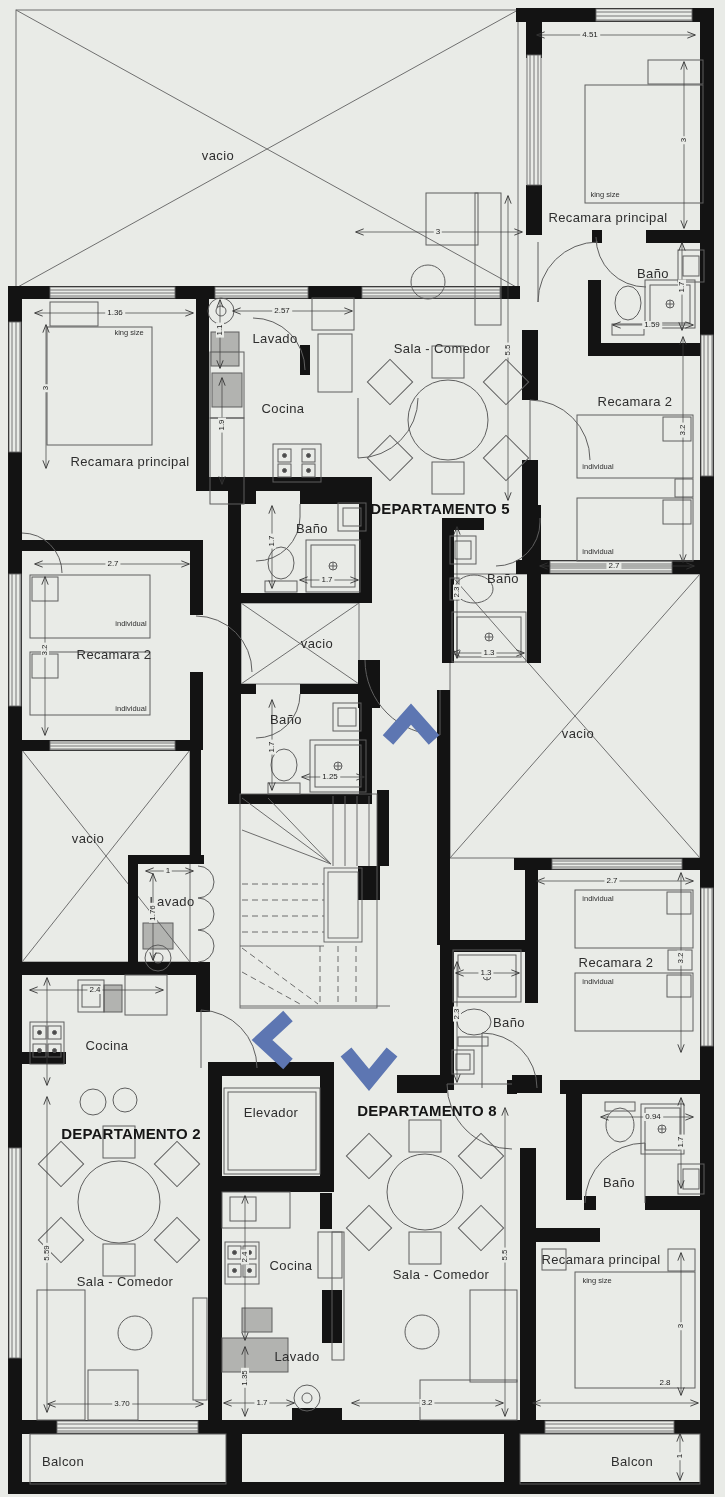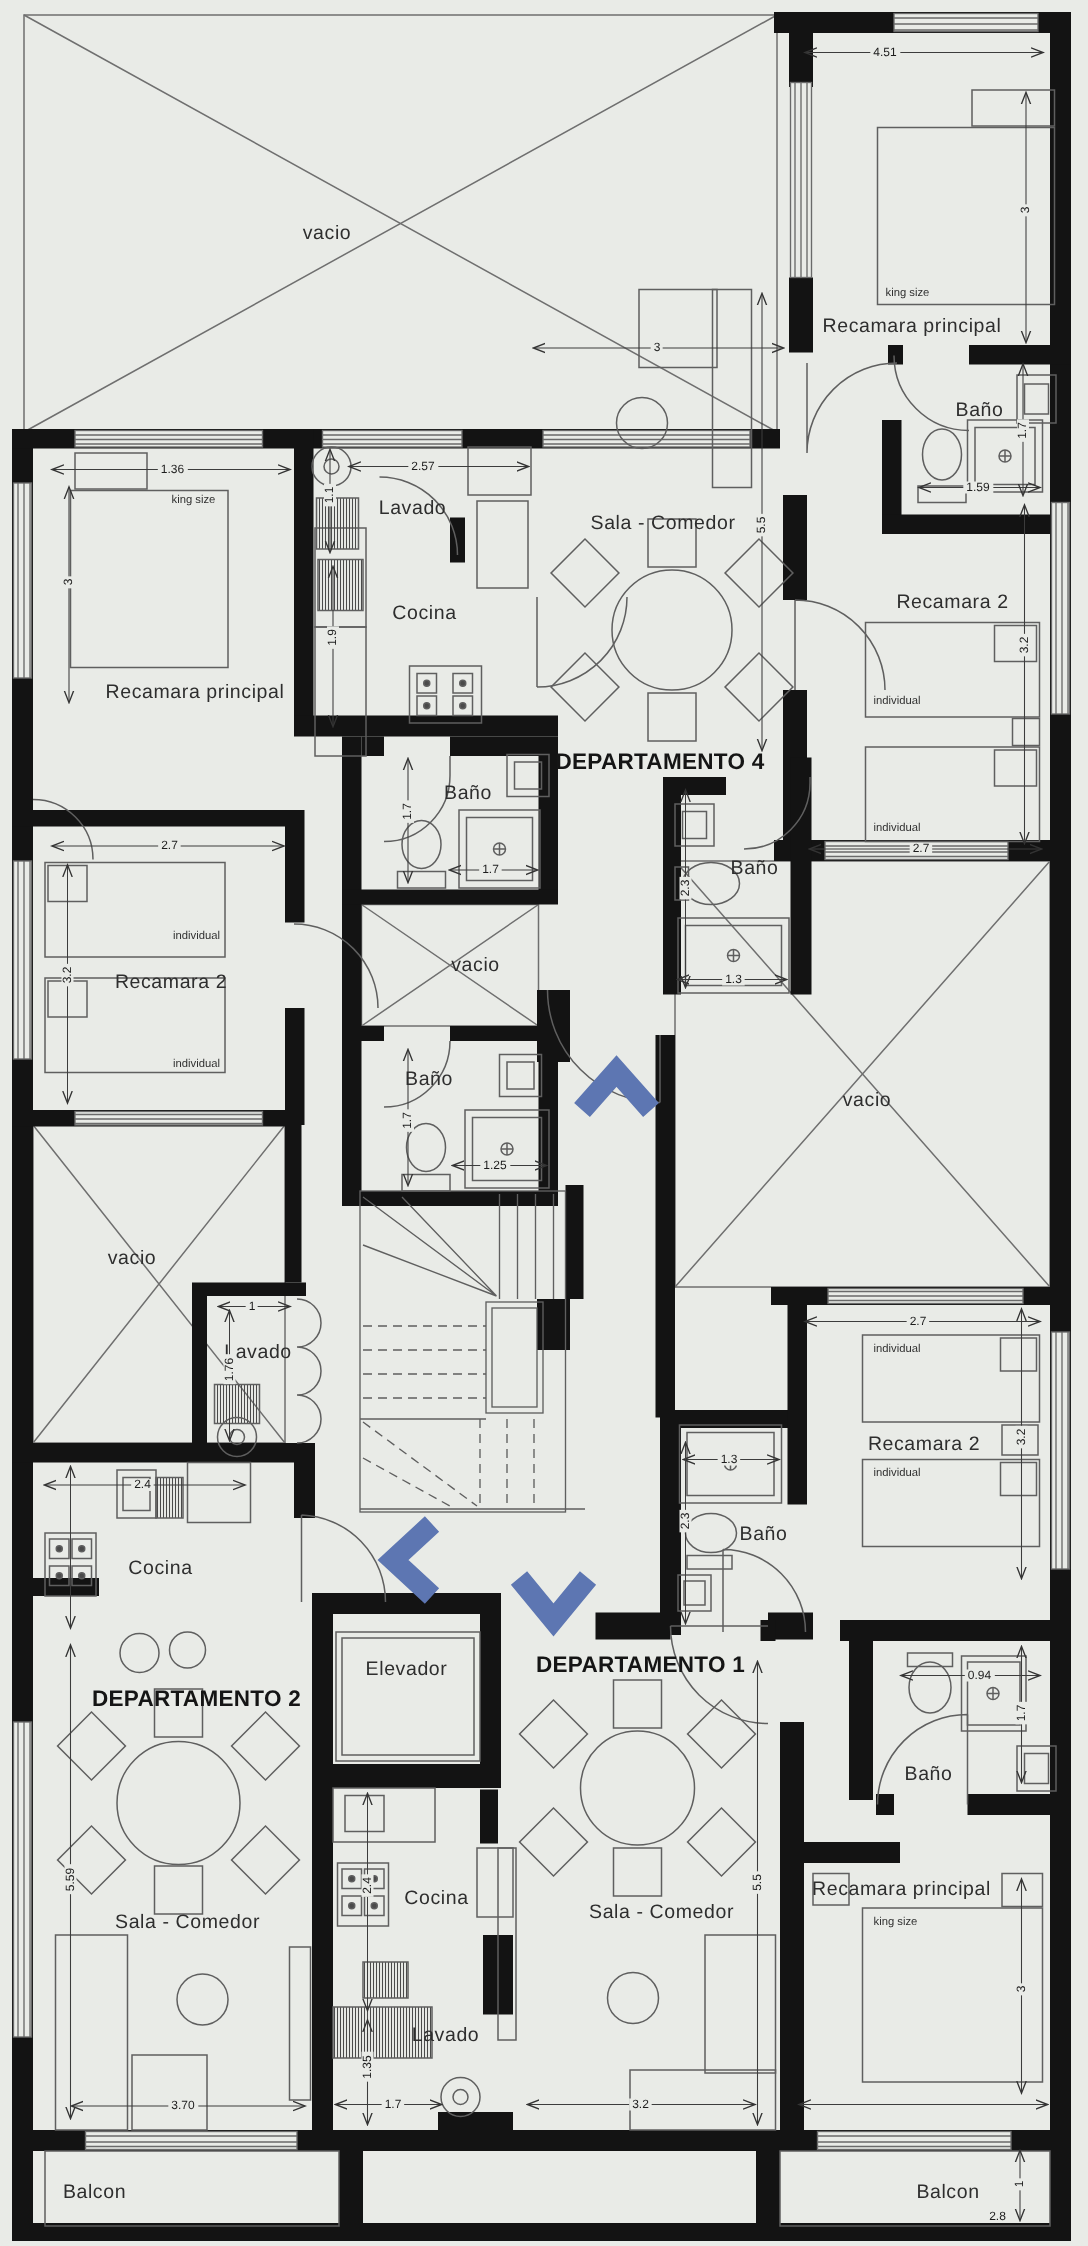--- a/index.html
+++ b/index.html
@@ -524,23 +524,23 @@
 <div class="lbl" style="left:291px;top:1265px">Cocina</div>
 
 <div class="lbl" style="left:442px;top:348px">Sala - Comedor</div>
 <div class="lbl" style="left:125px;top:1281px">Sala - Comedor</div>
 <div class="lbl" style="left:441px;top:1274px">Sala - Comedor</div>
 
 <div class="lbl" style="left:271px;top:1112px">Elevador</div>
 <div class="lbl" style="left:63px;top:1461px">Balcon</div>
 <div class="lbl" style="left:632px;top:1461px">Balcon</div>
 
-<div class="lbl big" style="left:440px;top:508px">DEPARTAMENTO 4</div>
+<div class="lbl big" style="left:440px;top:508px">DEPARTAMENTO 5</div>
 <div class="lbl big" style="left:131px;top:1133px">DEPARTAMENTO 2</div>
-<div class="lbl big" style="left:427px;top:1110px">DEPARTAMENTO 1</div>
+<div class="lbl big" style="left:427px;top:1110px">DEPARTAMENTO 8</div>
 
 <div class="lbl sm" style="left:605px;top:195px">king size</div>
 <div class="lbl sm" style="left:129px;top:333px">king size</div>
 <div class="lbl sm" style="left:597px;top:1281px">king size</div>
 <div class="lbl sm" style="left:598px;top:467px">individual</div>
 <div class="lbl sm" style="left:598px;top:552px">individual</div>
 <div class="lbl sm" style="left:131px;top:624px">individual</div>
 <div class="lbl sm" style="left:131px;top:709px">individual</div>
 <div class="lbl sm" style="left:598px;top:899px">individual</div>
 <div class="lbl sm" style="left:598px;top:982px">individual</div>
@@ -575,17 +575,17 @@
 <div class="dim" style="left:262px;top:1403px">1.7</div>
 <div class="dim v" style="left:245px;top:1378px">1.35</div>
 <div class="dim" style="left:427px;top:1403px">3.2</div>
 <div class="dim v" style="left:505px;top:1255px">5.5</div>
 <div class="dim" style="left:612px;top:881px">2.7</div>
 <div class="dim v" style="left:681px;top:958px">3.2</div>
 <div class="dim" style="left:486px;top:973px">1.3</div>
 <div class="dim v" style="left:457px;top:1014px">2.3</div>
 <div class="dim" style="left:653px;top:1117px">0.94</div>
 <div class="dim v" style="left:681px;top:1142px">1.7</div>
-<div class="dim" style="left:665px;top:1478px">2.8</div>
+<div class="dim" style="left:665px;top:1383px">2.8</div>
 <div class="dim v" style="left:681px;top:1326px">3</div>
 <div class="dim v" style="left:680px;top:1456px">1</div>
 
 </div>
 
 </body></html>

